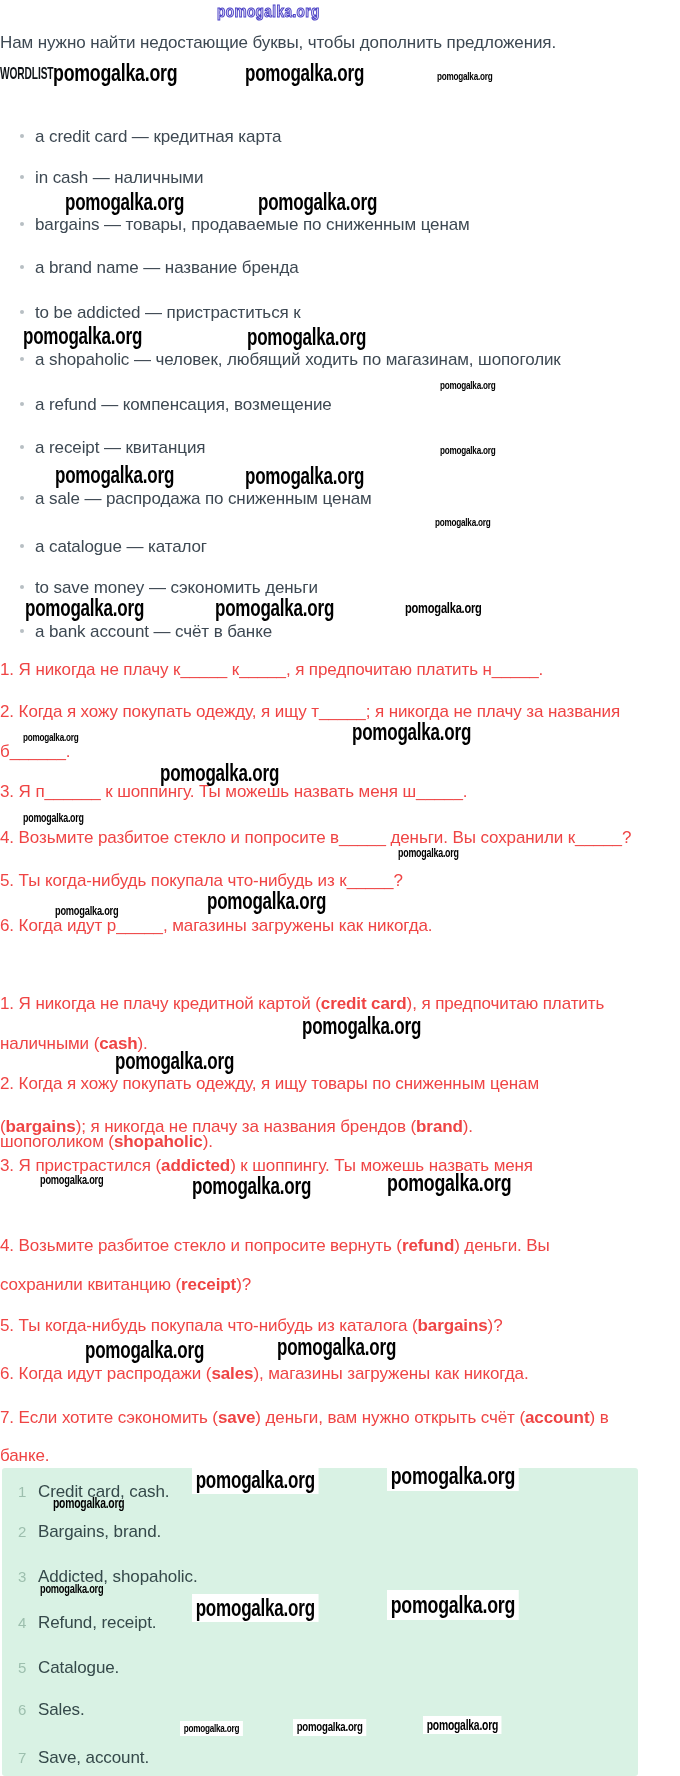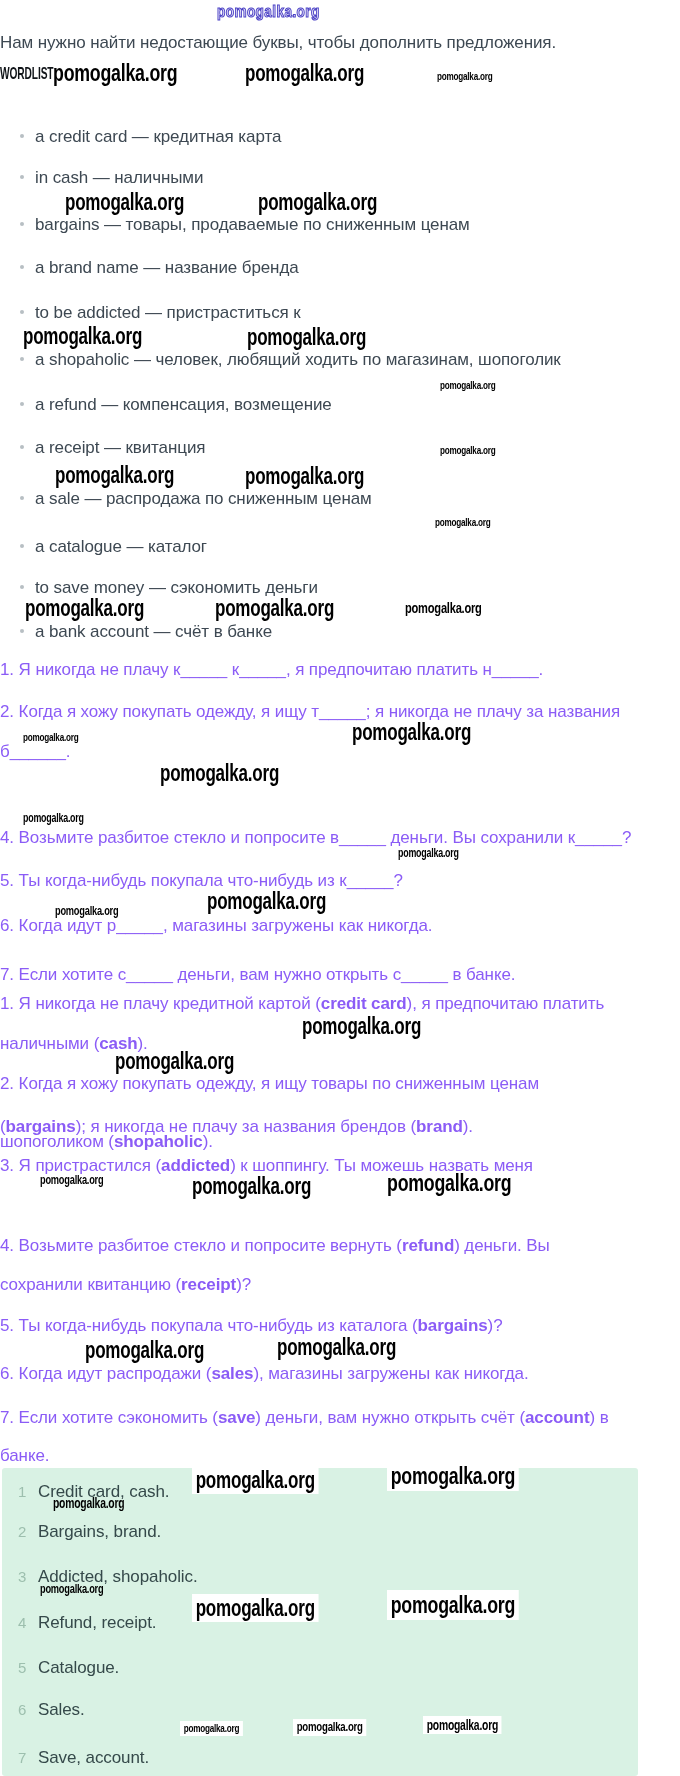--- a/index.html
+++ b/index.html
@@ -30,21 +30,21 @@
 
   .wl-item { position:absolute; left:20px; white-space:nowrap;text-align:right; }
   .dot {
     display:inline-block; width:4px; height:4px; border-radius:50%;
     background:#b7bfc3; vertical-align:middle; margin-right:11px; margin-top:-3px;
   }
   .wl-text { font-size:17px; color:#3d4852; letter-spacing:-.1px; }
 
   .line {
     position:absolute; left:0;
-    font-size:17px; color:#8b5cf6; white-space:nowrap; letter-spacing:-.1px;
+    font-size:17px; color:#ef4444; white-space:nowrap; letter-spacing:-.1px;
     line-height:1.15;
   }
   .b { font-weight:700; }
 
   .answer-key {
     position:absolute; left:2px; top:1468px; width:636px; height:308px;
     background:#d9f2e4; border-radius:3px;
   }
   .ak-item { position:absolute; left:16px; white-space:nowrap; }
   .ak-num {
@@ -78,24 +78,24 @@
   <div class="wl-item" style="top:395px"><span class="dot"></span><span class="wl-text">a refund — компенсация, возмещение</span></div>
   <div class="wl-item" style="top:438px"><span class="dot"></span><span class="wl-text">a receipt — квитанция</span></div>
   <div class="wl-item" style="top:489px"><span class="dot"></span><span class="wl-text">a sale — распродажа по сниженным ценам</span></div>
   <div class="wl-item" style="top:537px"><span class="dot"></span><span class="wl-text">a catalogue — каталог</span></div>
   <div class="wl-item" style="top:622px"><span class="dot"></span><span class="wl-text">a bank account — счёт в банке</span></div>
   <div class="wl-item" style="top:578px"><span class="dot"></span><span class="wl-text">to save money — сэкономить деньги</span></div>
 
   <div class="line" style="top:660px">1. Я никогда не плачу к_____ к_____, я предпочитаю платить н_____.</div>
   <div class="line" style="top:702px">2. Когда я хожу покупать одежду, я ищу т_____; я никогда не плачу за названия</div>
   <div class="line" style="top:742px">б______.</div>
+  <div class="line" style="top:782px">3. Я п______ к шоппингу. Ты можешь назвать меня ш_____.</div>
   <div class="line" style="top:828px">4. Возьмите разбитое стекло и попросите в_____ деньги. Вы сохранили к_____?</div>
   <div class="line" style="top:871px">5. Ты когда-нибудь покупала что-нибудь из к_____?</div>
   <div class="line" style="top:916px">6. Когда идут р_____, магазины загружены как никогда.</div>
-  <div class="line" style="top:965px">7. Если хотите с_____ деньги, вам нужно открыть с_____ в банке.</div>
 
   <div class="line" style="top:994px"><span>1. Я никогда не плачу кредитной картой (</span><span class="b">credit card</span><span>), я предпочитаю платить</span></div>
   <div class="line" style="top:1034px"><span>наличными (</span><span class="b">cash</span><span>).</span></div>
   <div class="line" style="top:1074px"><span>2. Когда я хожу покупать одежду, я ищу товары по сниженным ценам</span></div>
   <div class="line" style="top:1117px"><span>(</span><span class="b">bargains</span><span>); я никогда не плачу за названия брендов (</span><span class="b">brand</span><span>).</span></div>
   <div class="line" style="top:1156px"><span>3. Я пристрастился (</span><span class="b">addicted</span><span>) к шоппингу. Ты можешь назвать меня</span></div>
   <div class="line" style="top:1132px"><span>шопоголиком (</span><span class="b">shopaholic</span><span>).</span></div>
   <div class="line" style="top:1236px"><span>4. Возьмите разбитое стекло и попросите вернуть (</span><span class="b">refund</span><span>) деньги. Вы</span></div>
   <div class="line" style="top:1275px"><span>сохранили квитанцию (</span><span class="b">receipt</span><span>)?</span></div>
   <div class="line" style="top:1316px"><span>5. Ты когда-нибудь покупала что-нибудь из каталога (</span><span class="b">bargains</span><span>)?</span></div>

